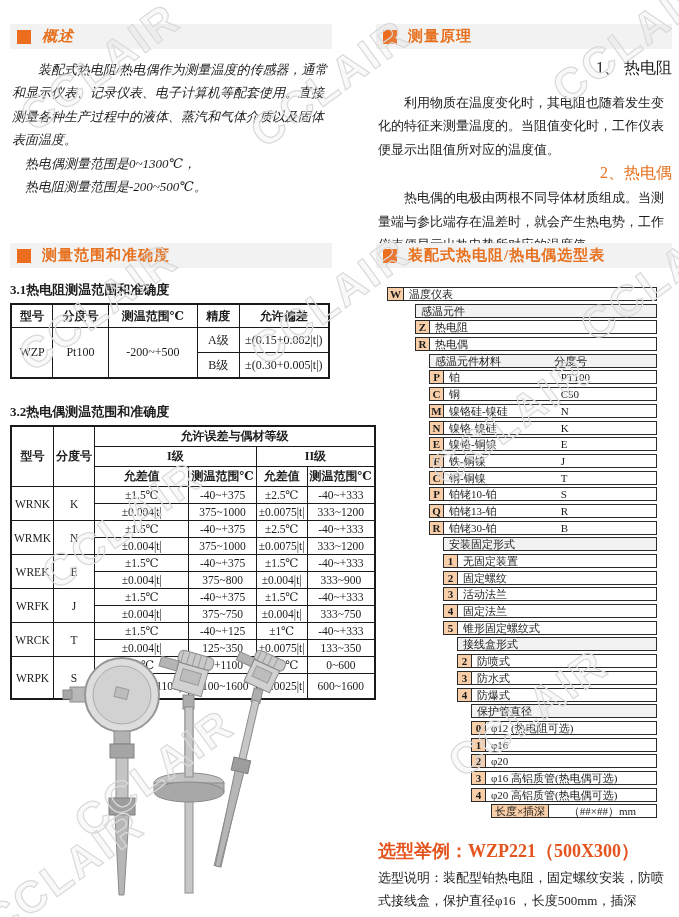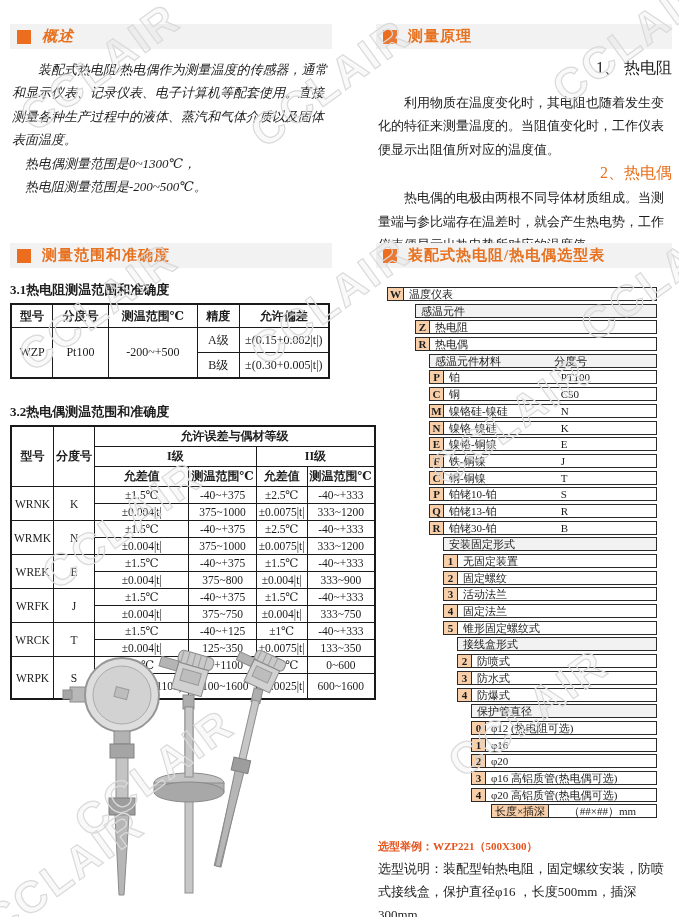--- a/index.html
+++ b/index.html
@@ -42,21 +42,21 @@
   .stext{flex:1;background:#fff;border:1px solid #2a2a2a;padding-left:5px;}
   .shead{flex:1;background:#f2f2f2;border:1px solid #2a2a2a;padding-left:5px;}
   .two{display:flex;padding-left:5px;}
   .two .mat{width:54%;}
   .two .c2{flex:1;text-align:left;}
   .ssize{flex:0 0 56px;background:#f8cfa9;border:1px solid #2a2a2a;text-align:center;margin-right:-1px;}
   .sval{flex:1;background:#fff;border:1px solid #2a2a2a;text-align:center;}
   .l1{margin-left:28px;}.l2{margin-left:42px;}.l3{margin-left:56px;}
   .l4{margin-left:70px;}.l5{margin-left:84px;}.l6{margin-left:104px;}
   
-  .example{color:#e4541e;font-size:11px;margin:21px 0 0 2px;font-weight:bold;}
+  .example{color:#e4541e;font-size:18px;margin:21px 0 0 2px;font-weight:bold;}
   .note{font-size:13px;line-height:1.75;margin:4px 2px 0 2px;}
   
   .photo{position:absolute;left:62px;top:643px;width:258px;height:268px;}
   
   .wm{position:absolute;font-family:"Liberation Sans","DejaVu Sans",sans-serif;
       font-size:44px;font-weight:bold;letter-spacing:3px;color:rgba(205,205,205,0.12);
       -webkit-text-stroke:1.2px #dadada;transform:rotate(-36deg);pointer-events:none;z-index:5;white-space:nowrap;}
   .sec,.photo{z-index:1;}
 </style>
 </head>

